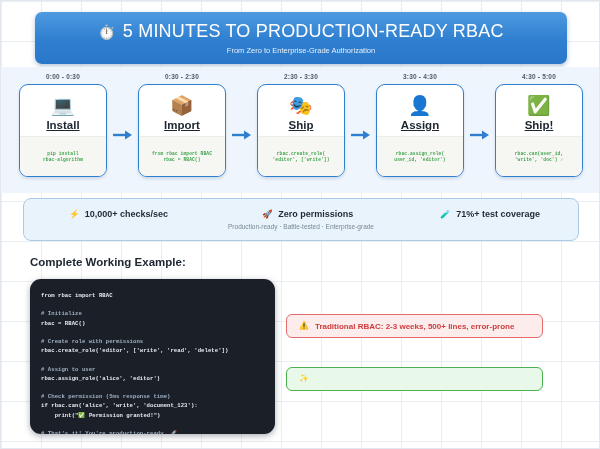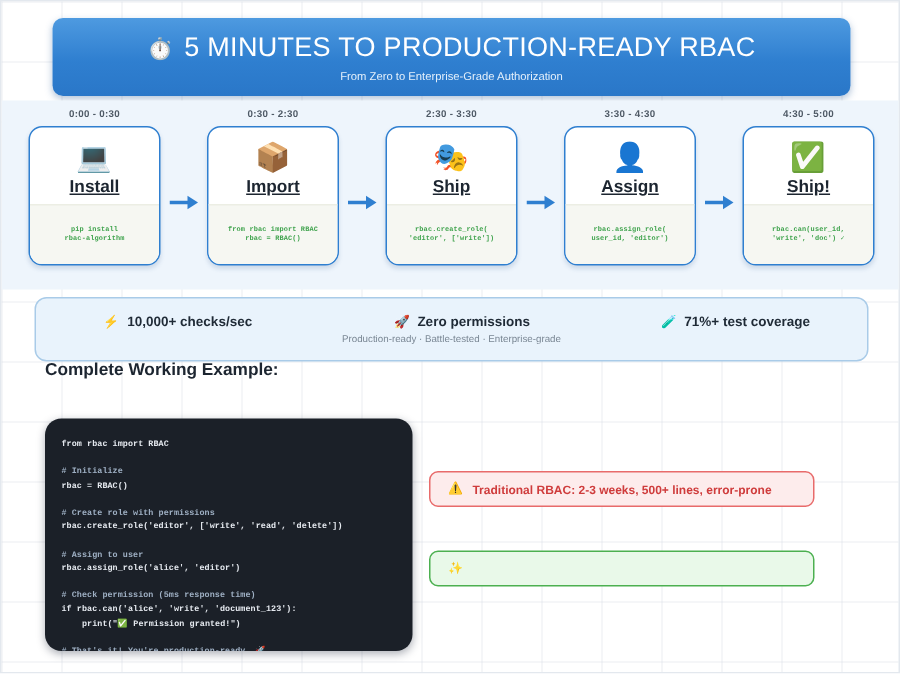--- a/index.html
+++ b/index.html
@@ -199,21 +199,21 @@
   .stats-tagline {
     font-size: 6.5px;
     color: #7a8794;
     white-space: nowrap;
   }
 
   
   .example-title {
     position: absolute;
     left: 29px;
-    top: 240px;
+    top: 255px;
     font-size: 11.5px;
     font-weight: bold;
     color: #1c2530;
   }
 
   .code-block {
     position: absolute;
     left: 29px;
     top: 278px;
     width: 245px;

